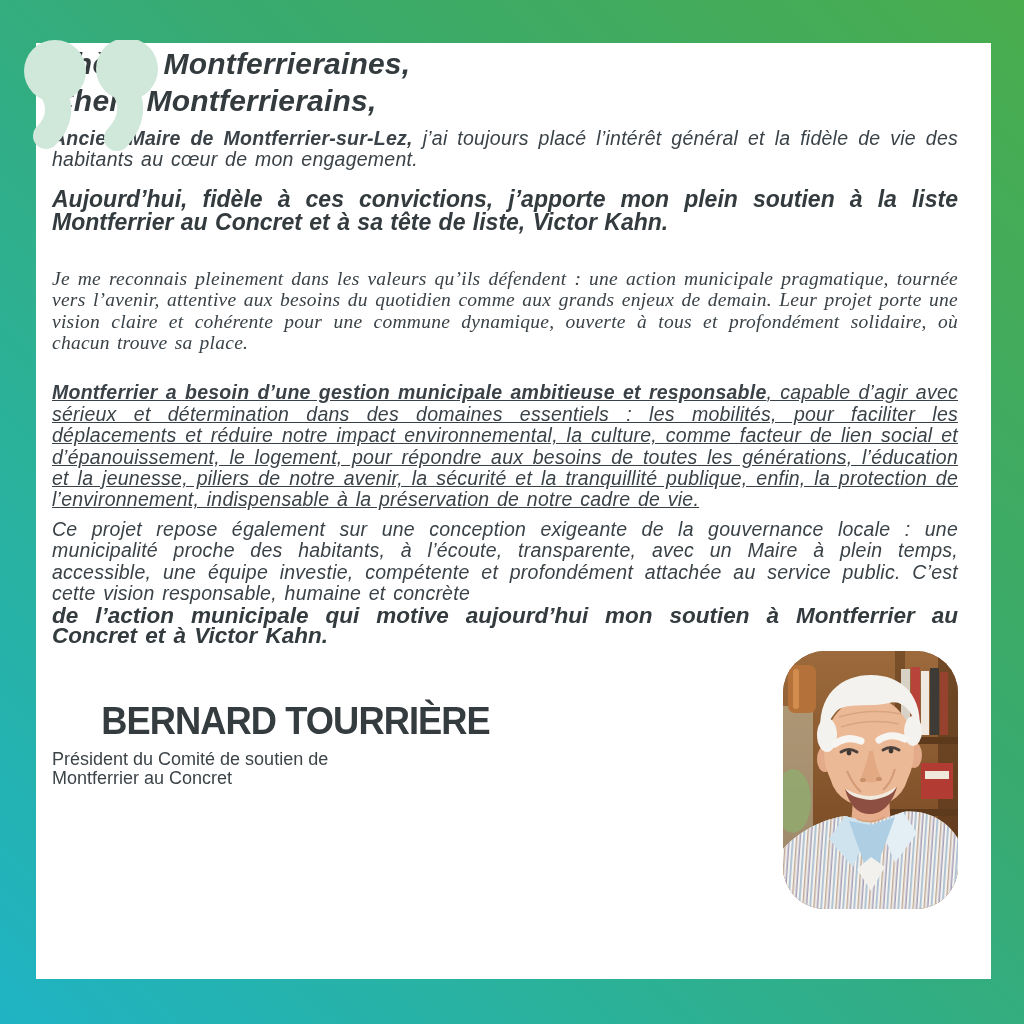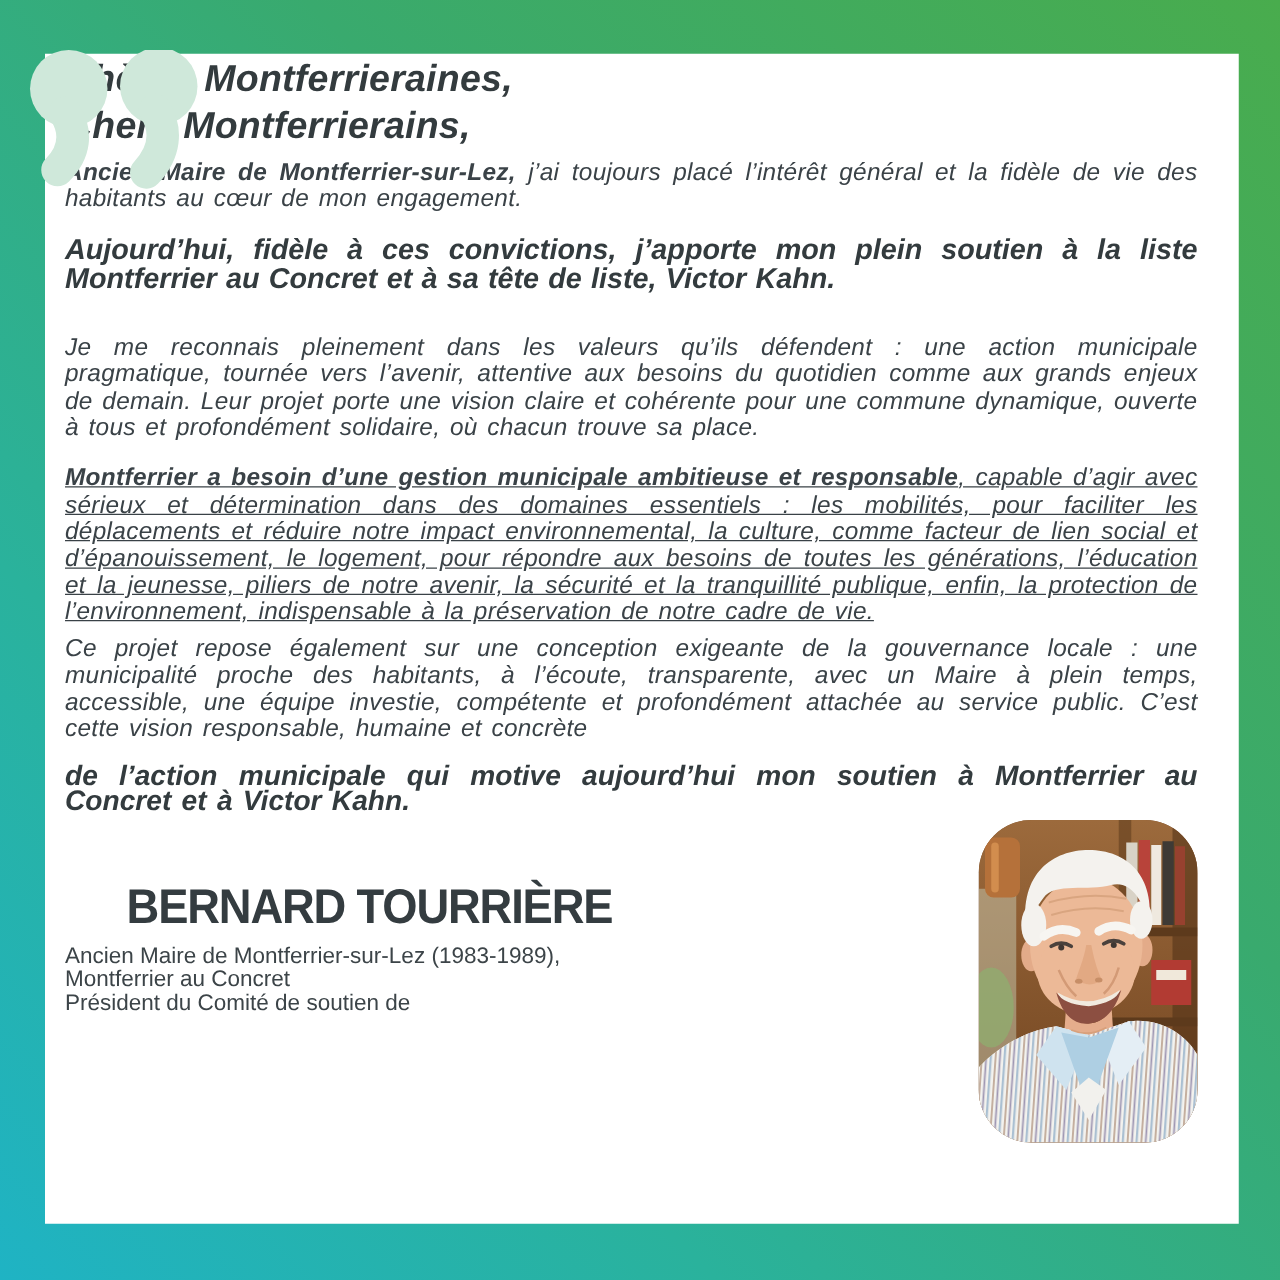--- a/index.html
+++ b/index.html
@@ -6,23 +6,23 @@
   body{width:1024px;height:1024px;font-family:"Liberation Sans",sans-serif;}
   .page{position:relative;width:1024px;height:1024px;overflow:hidden;
         background:linear-gradient(to top right,#1fb3c4 0%,#2ab29c 28%,#39aa6e 62%,#49ac4d 100%);}
   .card{position:absolute;left:36px;top:43px;right:33px;bottom:45px;background:#ffffff;z-index:1;}
   .quotes{position:absolute;left:22px;top:40px;width:140px;height:112px;z-index:2;}
   .content{position:absolute;left:0;top:0;right:0;bottom:0;padding:45px 66px 0 52px;color:#343c40;z-index:1;}
   h1{margin:0 0 9px 0;font-size:30px;font-weight:bold;font-style:italic;line-height:37px;letter-spacing:.2px;color:#333b3e;}
   h1 span{display:block;}
   .body{margin:0;font-style:italic;text-align:justify;color:#3a4247;}
   .sm{font-size:19.5px;line-height:21.4px;letter-spacing:.25px;word-spacing:2px;}
-  .mb17{margin-bottom:17px;} .mb19{margin-bottom:33px;} .mb15{margin-bottom:19px;} .mb8{margin-bottom:8px;text-decoration:underline;}
+  .mb17{margin-bottom:17px;} .mb19{margin-bottom:33px;} .mb15{margin-bottom:29px;font-family:Liberation Serif, serif;} .mb8{margin-bottom:8px;text-decoration:underline;}
   .lead-bold{font-weight:bold;font-size:23px;line-height:23.5px;word-spacing:1px;color:#333b3e;}
-  .bold-close{font-weight:bold;font-size:22.5px;line-height:20.5px;word-spacing:2px;color:#333b3e;margin-top:16px;}
+  .bold-close{font-weight:bold;font-size:22.5px;line-height:20.5px;word-spacing:2px;color:#333b3e;margin-top:1px;}
   .sig-row{display:flex;margin-top:4px;}
   .sig-text{flex:1;padding:48px 27px 0 0;}
   .sig-name{font-size:39px;font-weight:bold;letter-spacing:-1px;color:#343c40;white-space:nowrap;
             transform:scaleX(.93);transform-origin:100% 50%;margin-bottom:7px;}
   .sig-title{font-size:18px;line-height:19px;color:#3c4448;}
   .photo{flex:0 0 auto;width:175px;height:258px;border-radius:42px;overflow:hidden;background:#7a4f2c;}
   .photo svg{display:block;width:100%;height:100%;}
 </style>
 </head>
 <body>
@@ -52,23 +52,22 @@
     <p class="body sm mb15">Je me reconnais pleinement dans les valeurs qu’ils défendent : une action municipale pragmatique, tournée vers l’avenir, attentive aux besoins du quotidien comme aux grands enjeux de demain. Leur projet porte une vision claire et cohérente pour une commune dynamique, ouverte à tous et profondément solidaire, où chacun trouve sa place.</p>
 
     <p class="body sm mb8"><strong>Montferrier a besoin d’une gestion municipale ambitieuse et responsable</strong><span>, capable d’agir avec sérieux et détermination dans des domaines essentiels : les mobilités, pour faciliter les déplacements et réduire notre impact environnemental, la culture, comme facteur de lien social et d’épanouissement, le logement, pour répondre aux besoins de toutes les générations, l’éducation et la jeunesse, piliers de notre avenir, la sécurité et la tranquillité publique, enfin, la protection de l’environnement, indispensable à la préservation de notre cadre de vie.</span></p>
 
     <p class="body sm">Ce projet repose également sur une conception exigeante de la gouvernance locale : une municipalité proche des habitants, à l’écoute, transparente, avec un Maire à plein temps, accessible, une équipe investie, compétente et profondément attachée au service public. C’est cette vision responsable, humaine et concrète</p>
     <p class="body bold-close">de l’action municipale qui motive aujourd’hui mon soutien à Montferrier au Concret et à Victor Kahn.</p>
 
     <div class="sig-row">
       <div class="sig-text">
         <div class="sig-name">BERNARD TOURRIÈRE</div>
-        <div class="sig-title">Ancien Maire de Montferrier-sur-Lez (1983-1989),</div>
+        <div class="sig-title">Président du Comité de soutien de</div>
         <div class="sig-title">Montferrier au Concret</div>
-        <div class="sig-title">Président du Comité de soutien de</div>
       </div>
 
       <div class="photo">
         <svg viewBox="0 0 175 258" xmlns="http://www.w3.org/2000/svg" aria-hidden="true">
           <defs>
             <linearGradient id="wood" x1="0" y1="0" x2="0" y2="1">
               <stop offset="0" stop-color="#9c6a3c"></stop>
               <stop offset="1" stop-color="#70431f"></stop>
             </linearGradient>
             <pattern id="stripes" patternUnits="userSpaceOnUse" width="11" height="11" patternTransform="rotate(4)">

